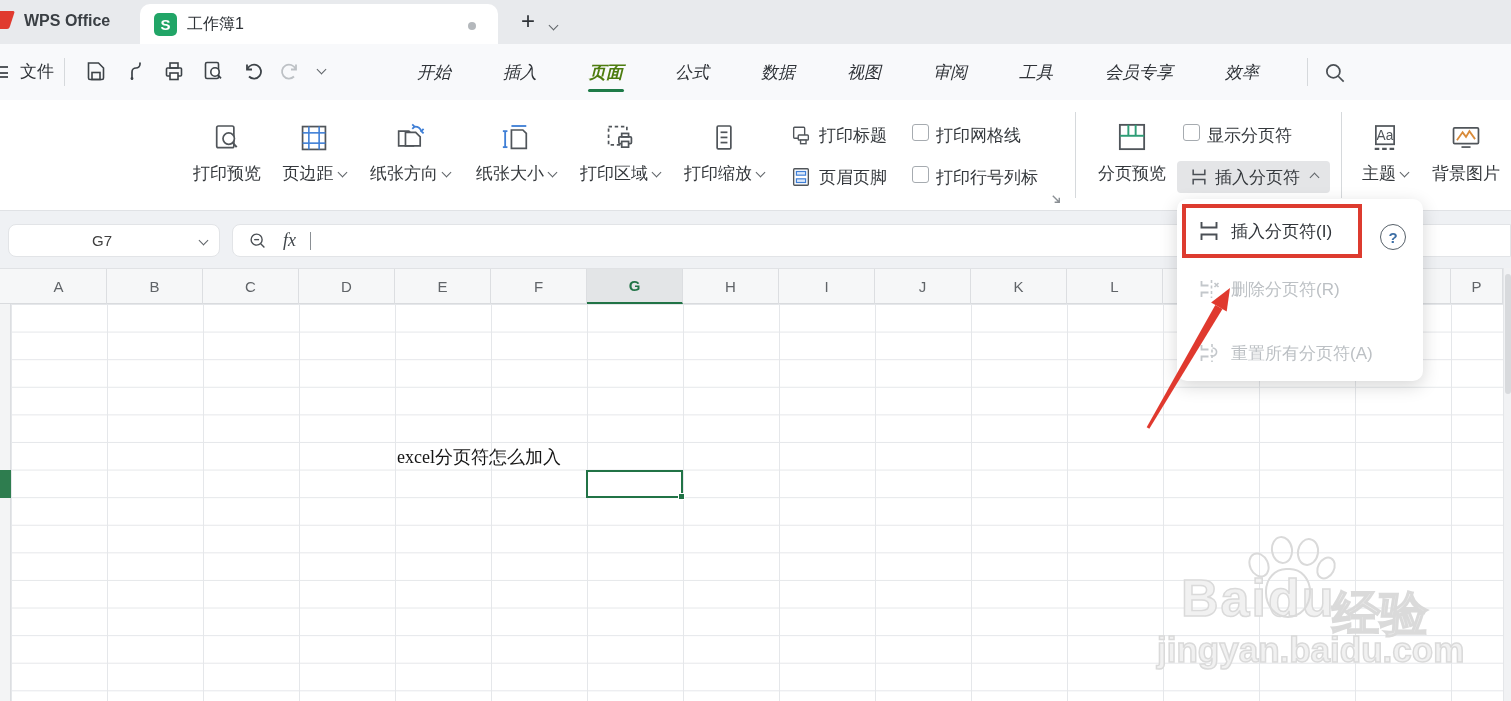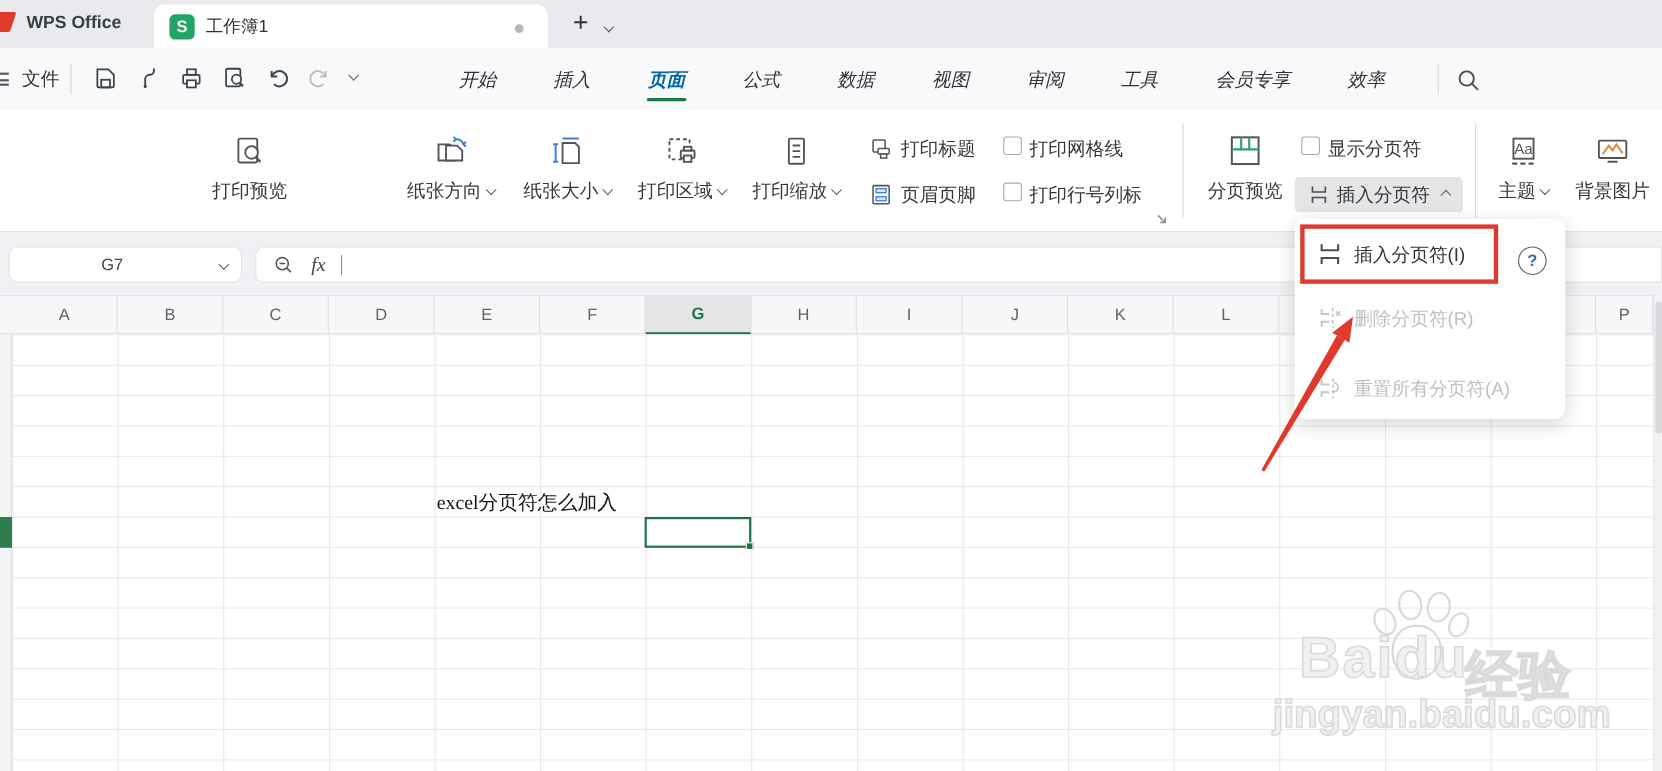--- a/index.html
+++ b/index.html
@@ -30,21 +30,21 @@
   .menubar { position:absolute; left:0; top:44px; width:1511px; height:56px; background:#f8f9fb; }
   .hamburger { position:absolute; left:-4px; top:22px; width:12px; height:12px;
     border-top:2px solid #55595e; border-bottom:2px solid #55595e; }
   .hamburger:before { content:""; position:absolute; left:0; top:4px; width:12px; height:2px; background:#55595e; }
   .file-label { position:absolute; left:20px; top:16px; font-size:17px; color:#2f3338; }
   .vdiv { position:absolute; width:1px; background:#d6d9dc; }
   .qat { position:absolute; left:84px; top:15px; display:flex; gap:15px; align-items:center; }
   .qat svg { display:block; }
   .tabs { position:absolute; left:391px; top:0; height:56px; display:flex; align-items:center; }
   .tab { padding:0 26px; font-size:17px; color:#2f3338; height:56px; display:flex; align-items:center; position:relative;font-style:italic; }
-  .tab.active { color:#0369a1; font-weight:bold; }
+  .tab.active { color:#4d7c0f; font-weight:bold; }
   .tab.active:after { content:""; position:absolute; left:50%; transform:translateX(-50%); bottom:8px;
     width:36px; height:3px; border-radius:2px; background:#1d7a47; }
   .search-btn { position:absolute; left:1322px; top:16px; }
 
   
   .ribbon { position:absolute; left:0; top:100px; width:1511px; height:111px; background:#fff;
     border-bottom:1px solid #e0e2e5; }
   .rbtn { position:absolute; text-align:center; }
   .rbtn .ric { height:40px; display:flex; align-items:flex-end; justify-content:center; }
   .rbtn .rlb { margin-top:8px; font-size:17px; color:#34383c; white-space:nowrap; }
@@ -198,20 +198,32 @@
       <div class="ric">
           <svg width="32" height="32" viewBox="0 0 28 28">
         <rect x="5" y="3.5" width="15" height="19" rx="1.5" fill="none" stroke="#50555a" stroke-width="1.5"></rect>
         <circle cx="15.5" cy="14.5" r="5" fill="#fff" stroke="#50555a" stroke-width="1.5"></circle>
         <line x1="19" y1="18.3" x2="22.5" y2="22" stroke="#50555a" stroke-width="1.8"></line>
       </svg>
         </div>
       <div class="rlb"><span>打印预览</span></div>
     </div>
 
+    <div class="rbtn" style="left:274px;top:14px;width:80px">
+      <div class="ric">
+          <svg width="32" height="32" viewBox="0 0 28 28">
+        <rect x="4" y="4" width="20" height="20" fill="none" stroke="#50555a" stroke-width="1.5"></rect>
+        <line x1="9.5" y1="4" x2="9.5" y2="24" stroke="#3f7fd6" stroke-width="1.4"></line>
+        <line x1="18.5" y1="4" x2="18.5" y2="24" stroke="#3f7fd6" stroke-width="1.4"></line>
+        <line x1="4" y1="9.5" x2="24" y2="9.5" stroke="#3f7fd6" stroke-width="1.4"></line>
+        <line x1="4" y1="18.5" x2="24" y2="18.5" stroke="#3f7fd6" stroke-width="1.4"></line>
+      </svg>
+        </div>
+      <div class="rlb"><span>页边距</span><span class="chv"></span></div>
+    </div>
 
     <div class="rbtn" style="left:360px;top:14px;width:100px">
       <div class="ric">
           <svg width="34" height="32" viewBox="0 0 30 28">
         <path d="M5 8h9l4 4v9H5z" fill="#fff" stroke="#50555a" stroke-width="1.5"></path>
         <path d="M11 21h13v-8l-4-4h-9z" fill="#fff" stroke="#50555a" stroke-width="1.5"></path>
         <path d="M19 4a6 6 0 0 1 6 4" fill="none" stroke="#3f7fd6" stroke-width="1.6"></path>
         <path d="M17 2l2 2-2 2" fill="none" stroke="#3f7fd6" stroke-width="1.6"></path>
         <path d="M27 6l-2 2 2 2" fill="none" stroke="#3f7fd6" stroke-width="1.6"></path>
       </svg>

